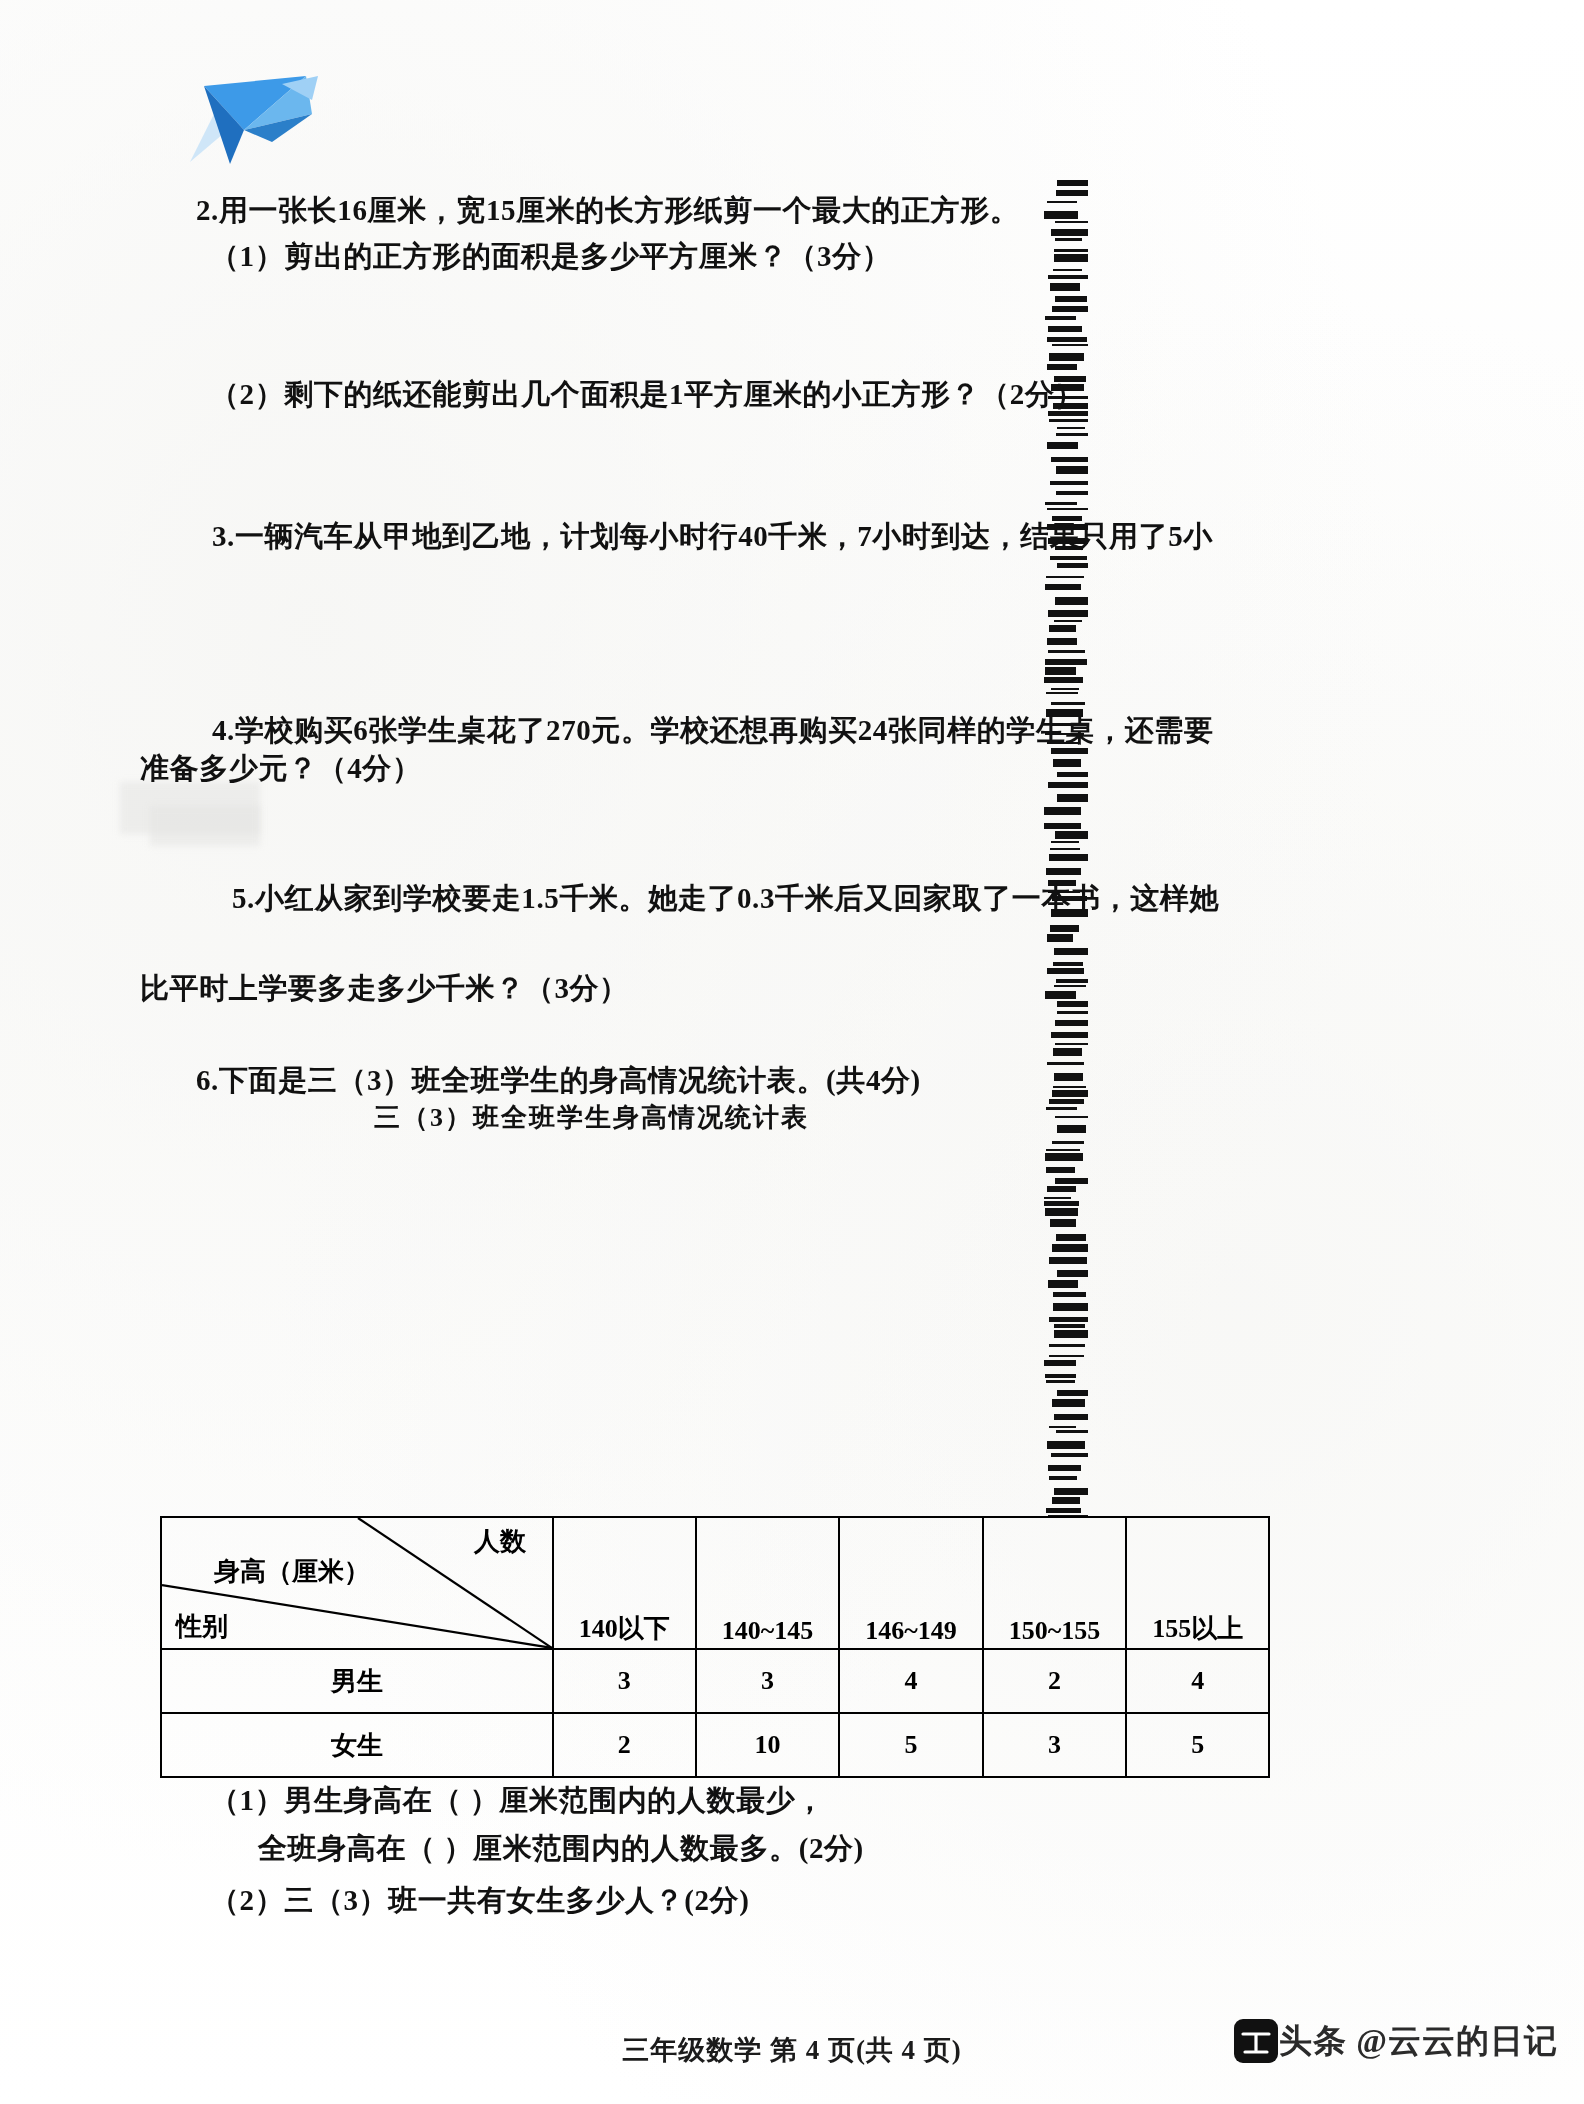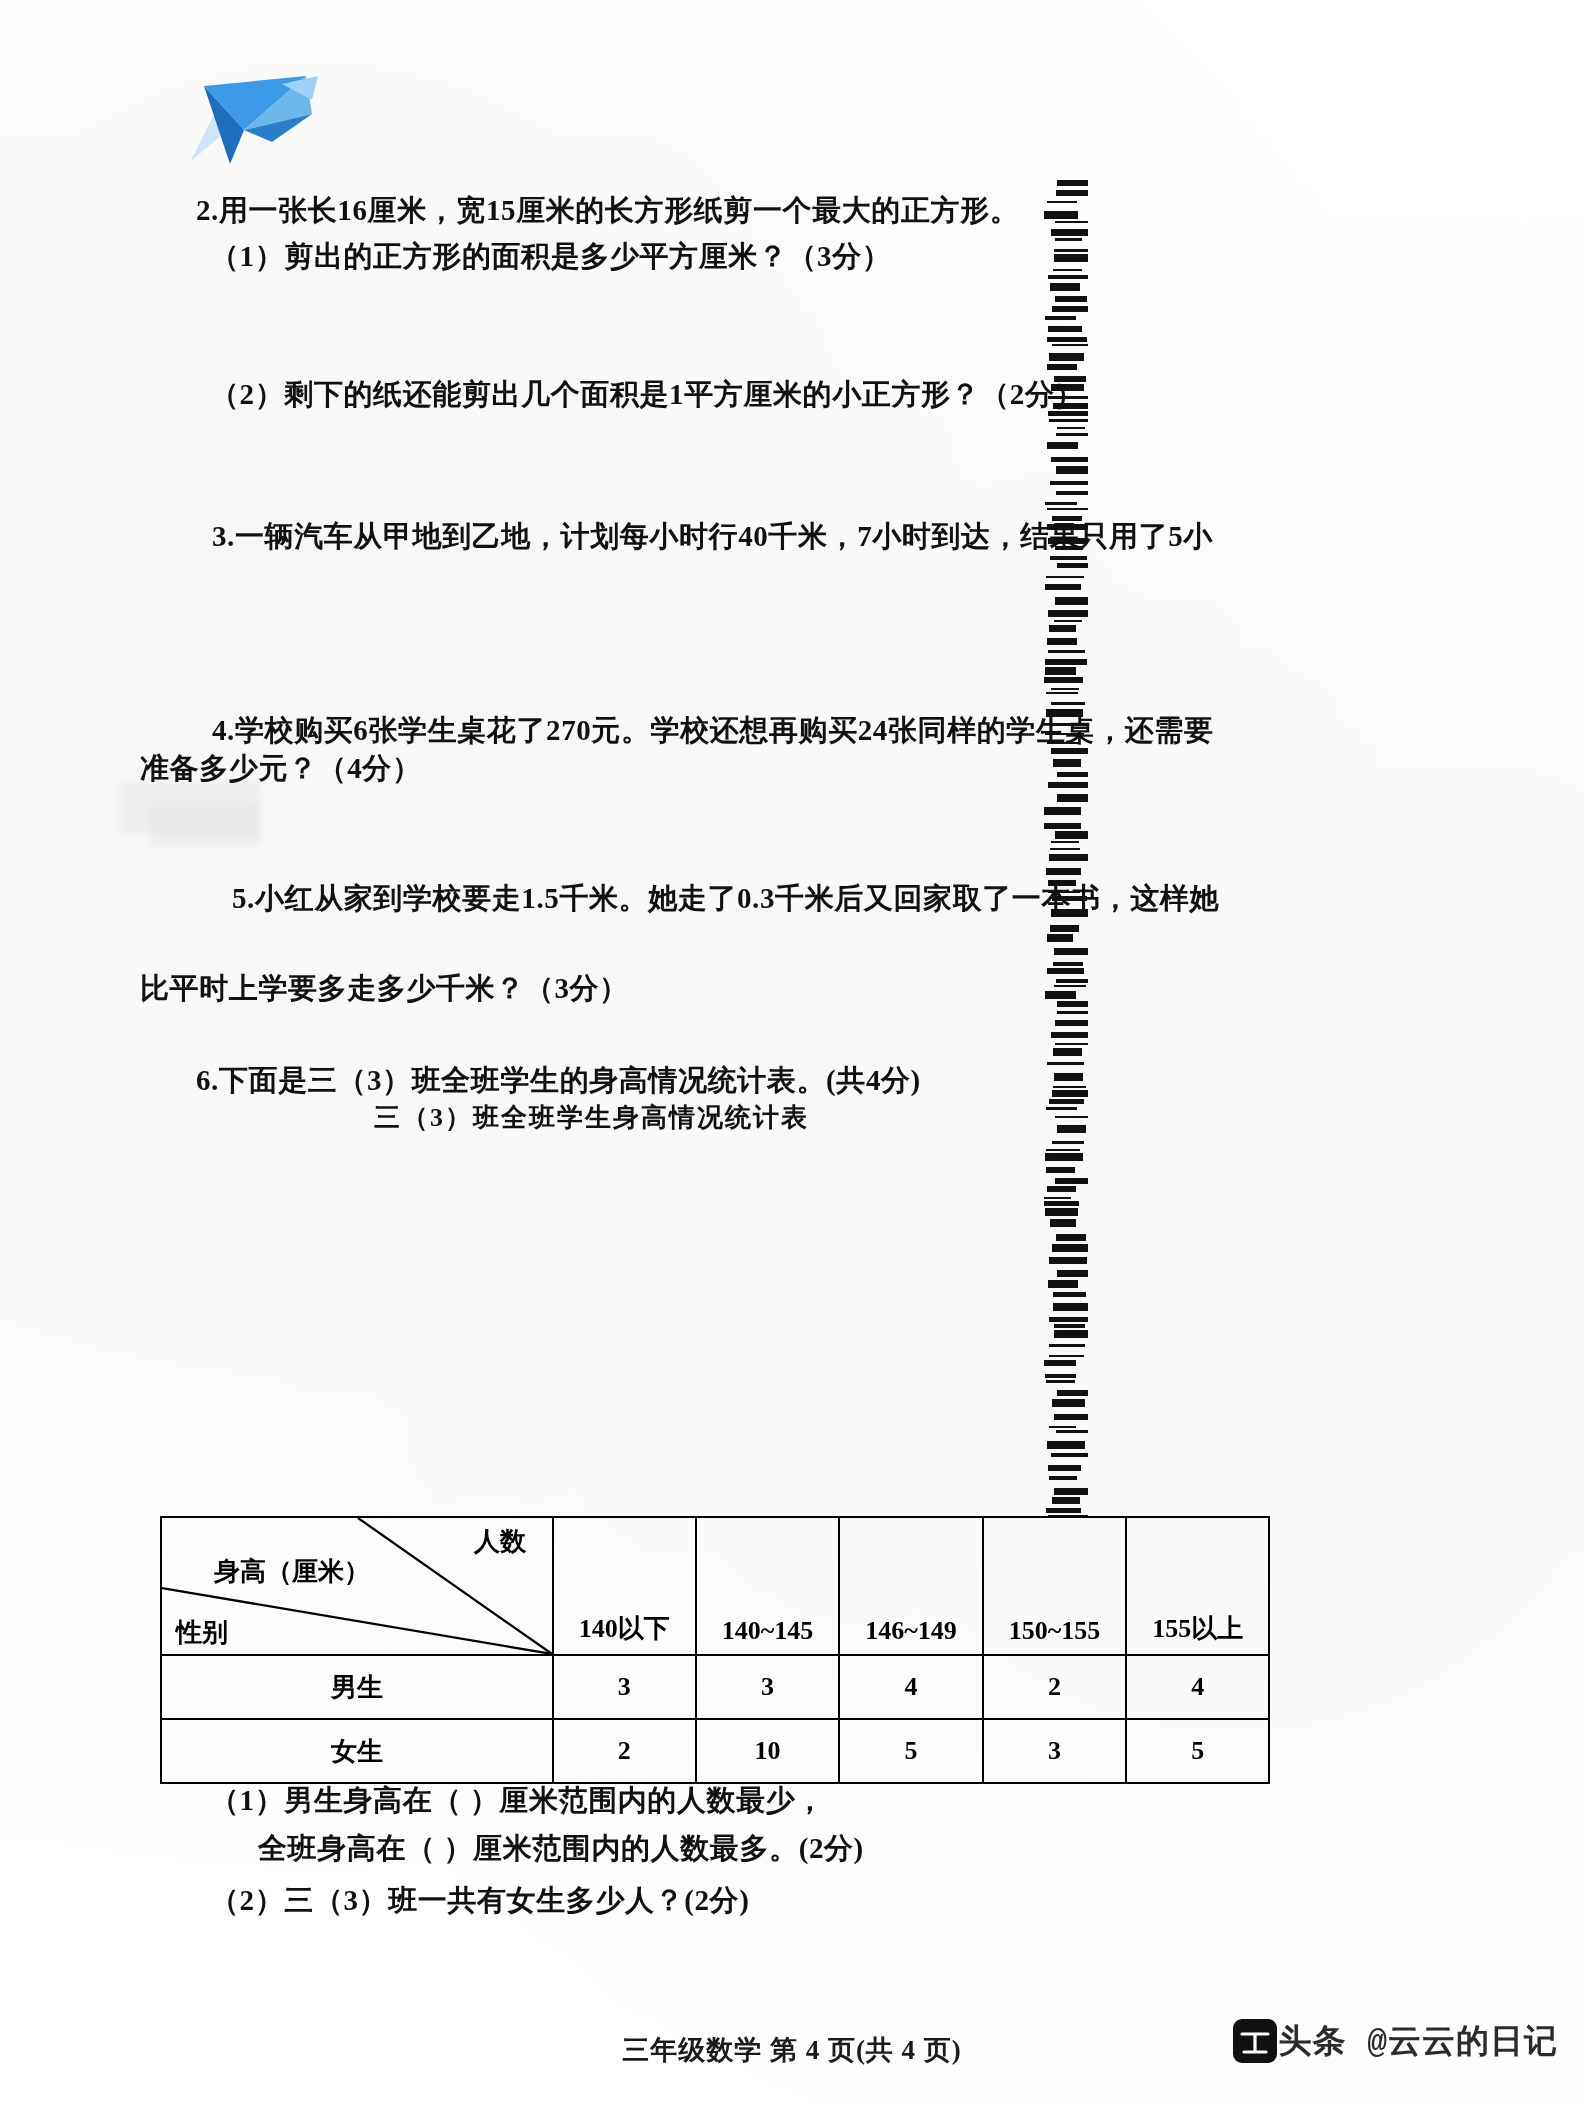--- a/index.html
+++ b/index.html
@@ -101,21 +101,21 @@
     position: relative;
     width: 390px;
     height: 128px;
     padding: 0;
     overflow: hidden;
   }
   .corner-svg { position: absolute; inset: 0; width: 100%; height: 100%; }
   .corner-l1 { position: absolute; right: 26px; top: 6px;  font-size: 26px; font-weight: 600;}
   .corner-l2 { position: absolute; left: 52px;  top: 36px; font-size: 26px; font-weight: 600;}
   .corner-l3 { position: absolute; left: 14px;  bottom: 4px; font-size: 26px; font-weight: 600;}
-  table.stat th.rng { height: 128px; vertical-align: bottom; padding-bottom: 8px; margin-top: 20px; }
+  table.stat th.rng { height: 128px; vertical-align: bottom; padding-bottom: 2px; margin-top: 20px; }
   table.stat td.lbl { height: 62px; }
   table.stat td.num { height: 62px; }
 
   
   .footer {
     position: absolute;
     left: 0;
     top: 2032px;
     width: 1584px;
     text-align: center;
@@ -124,21 +124,21 @@
     letter-spacing: 1px;
     font-weight: 600;
   }
   .watermark {
     position: absolute;
     right: 26px;
     top: 2018px;
     display: flex;
     align-items: center;
     color: #2b2b2b;
-    font-family: Liberation Mono, monospace;
+    font-family: Liberation Serif, serif;
     font-size: 33px;
     font-weight: 700;
     letter-spacing: 1px;
   }
   .wm-icon { width: 46px; height: 46px; display:block; }
 </style>
 </head>
 <body>
 
 <div id="page">

